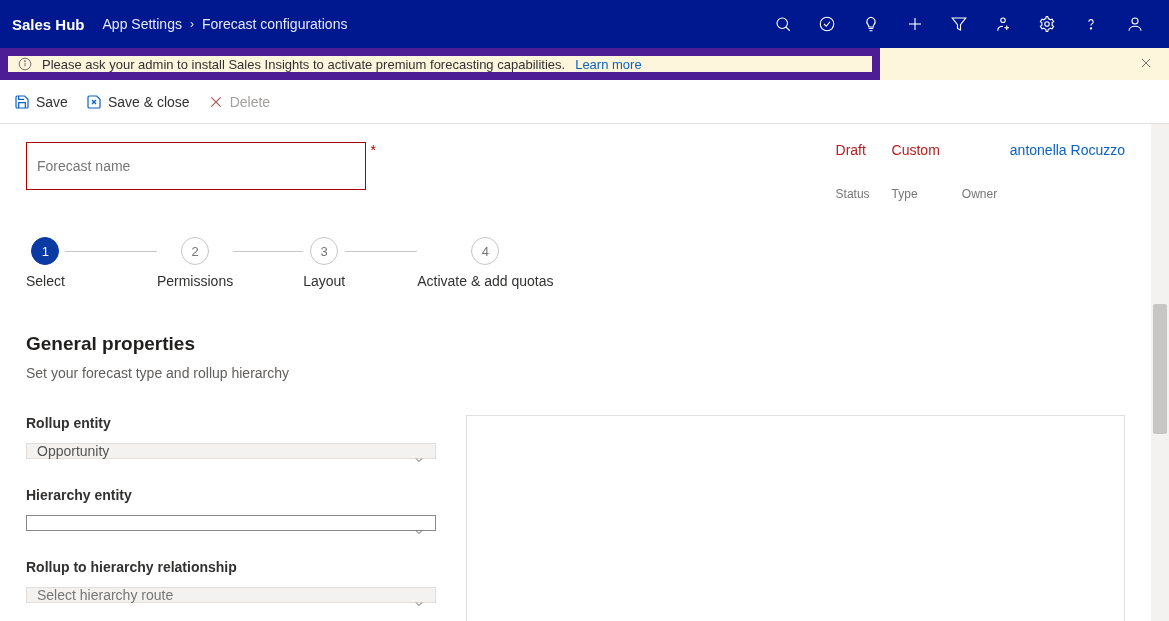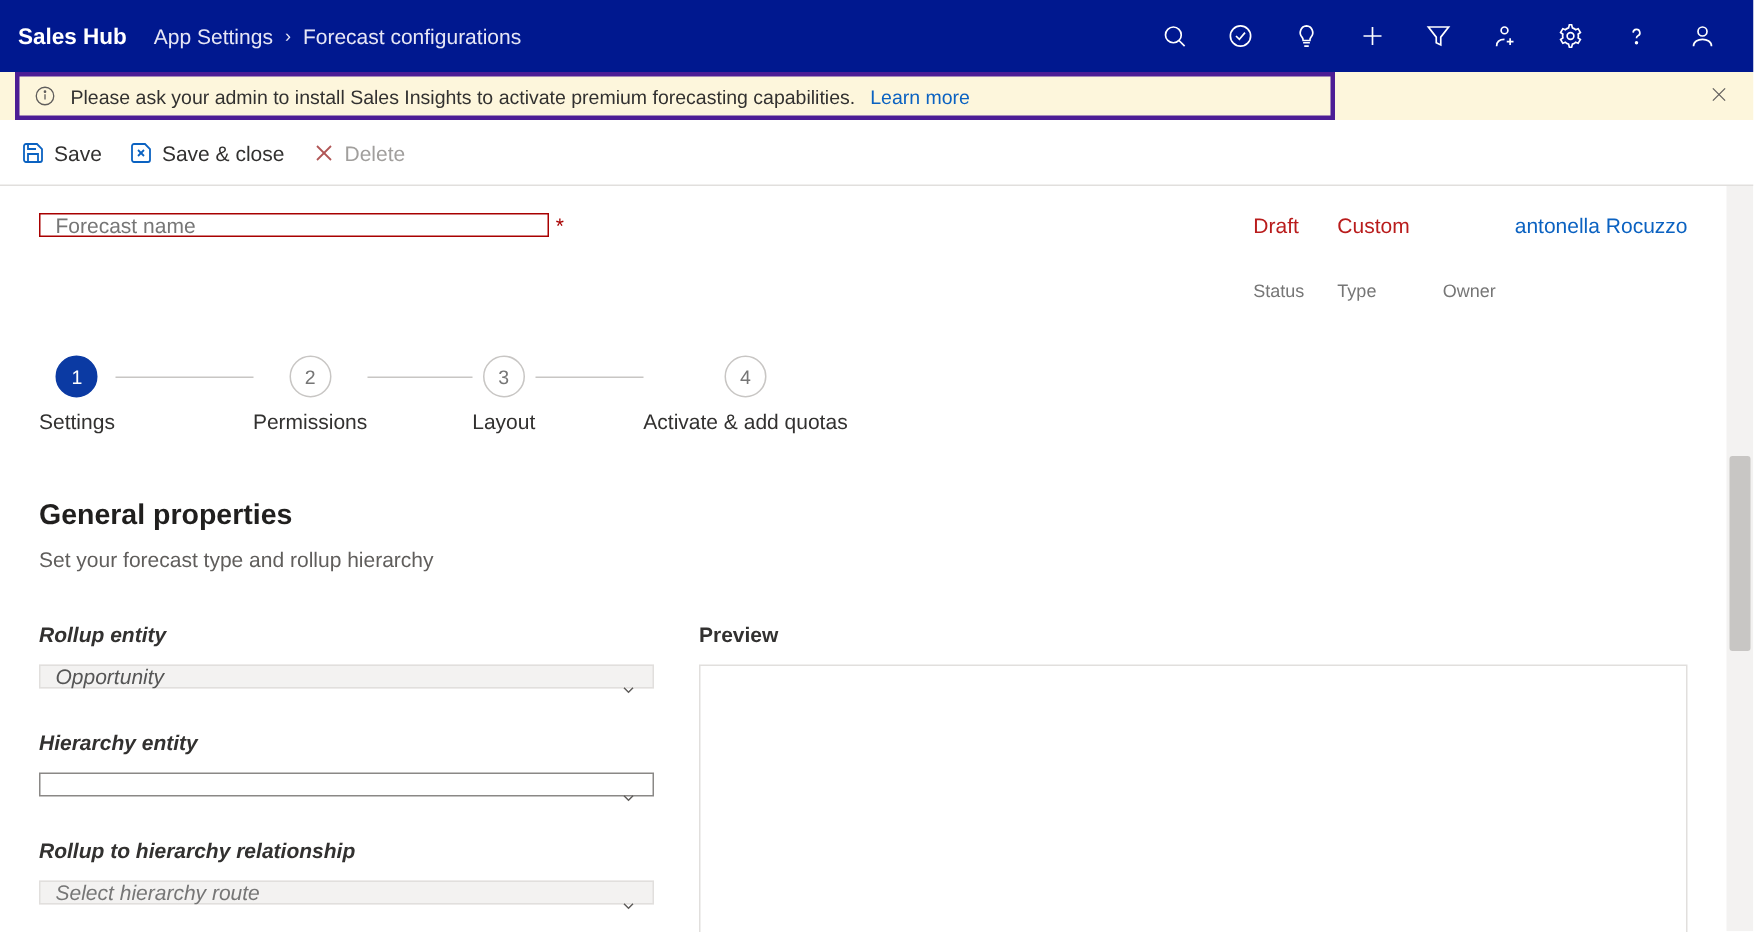--- a/index.html
+++ b/index.html
@@ -9,21 +9,21 @@
 .topnav { background: #00188f; height: 48px; display: flex; align-items: center; padding: 0 12px; color: #fff; }
 .topnav .brand { font-size: 15px; font-weight: 600; margin-right: 18px; }
 .topnav .crumb { font-size: 14px; color: #e6e6f5; display: flex; align-items: center; gap: 8px; }
 .crumb .chev { font-size: 12px; }
 .topnav .spacer { flex: 1; }
 .topnav .icon-btn { width: 44px; height: 48px; display: flex; align-items: center; justify-content: center; color: #fff; cursor: pointer; }
 .topnav svg { width: 18px; height: 18px; fill: none; stroke: #fff; stroke-width: 1.5; }
 
 
 .notice-wrap { background: #fdf6dc; height: 32px; display: flex; align-items: center; position: relative; }
-.notice { border: 3px solid #4c1d95; display: flex; align-items: center; height: 32px; padding: 0 10px; margin-left: 10px; width: 880px; gap: 10px; }
+.notice { border: 8px solid #4c1d95; display: flex; align-items: center; height: 32px; padding: 0 10px; width: 880px; gap: 10px; }
 .notice svg.info { width: 14px; height: 14px; stroke: #605e5c; fill: none; stroke-width: 1.5; }
 .notice .text { font-size: 13px; color: #323130; }
 .notice a { color: #0b62c1; text-decoration: none; font-size: 13px; cursor: pointer; }
 .notice-close { position: absolute; right: 14px; top: 8px; width: 16px; height: 16px; color: #605e5c; cursor: pointer; }
 .notice-close svg { width: 14px; height: 14px; stroke: #605e5c; stroke-width: 1.5; }
 
 
 .cmdbar { height: 44px; border-bottom: 1px solid #e1dfdd; display: flex; align-items: center; padding: 0 14px; gap: 18px; }
 .cmd { display: flex; align-items: center; gap: 6px; font-size: 14px; color: #323130; cursor: pointer; }
 .cmd svg { width: 16px; height: 16px; }
@@ -32,21 +32,21 @@
 
 
 .content { position: relative; height: calc(621px - 48px - 32px - 44px); overflow: hidden; }
 .scroller { position: absolute; left: 0; top: 0; right: 18px; bottom: 0; overflow-y: auto; padding: 18px 26px; }
 .scrollbar { position: absolute; right: 0; top: 0; width: 18px; bottom: 0; background: #f3f2f1; }
 .scroll-thumb { position: absolute; right: 2px; top: 180px; width: 14px; height: 130px; background: #c8c6c4; border-radius: 2px; }
 
 
 .headerrow { display: flex; align-items: flex-start; }
 .name-field { position: relative; }
-.name-input { width: 340px; height: 16px; border: 1px solid #a80000; padding: 0 10px; font-size: 14px; }
+.name-input { width: 340px; height: 48px; border: 1px solid #a80000; padding: 0 10px; font-size: 14px; }
 .name-input::placeholder { color: #767676; }
 .req { color: #a80000; position: absolute; right: -10px; top: 0; font-size: 14px; }
 .headerrow .flex { flex: 1; }
 .meta { display: flex; gap: 22px; }
 .meta .col { display: flex; flex-direction: column; gap: 4px; text-align: left; }
 .meta .val { font-size: 14px; color: #b91c1c; }
 .meta .lbl { font-size: 12px; color: #767676; margin-top: 25px; }
 .meta .owner { color: #0b62c1; margin-left: 48px; }
 
 
@@ -60,21 +60,21 @@
 
 
 .section { margin-top: 44px; }
 .section h2 { font-size: 19px; font-weight: 600; color: #201f1e; }
 .section .sub { font-size: 14px; color: #605e5c; margin-top: 10px; }
 
 .panes { display: flex; gap: 30px; margin-top: 34px; }
 .pane-left { width: 410px; }
 .pane-right { flex: 1; }
 
-.field { margin-bottom: 28px; font-style: italic; }
+.field { margin-bottom: 28px; }
 .field .fl { font-size: 14px; font-weight: 600; color: #323130; margin-bottom: 12px; }
 .field .dd { height: 16px; border: 1px solid #8a8886; display: flex; align-items: center; padding: 0 10px; font-size: 14px; color: #323130; position: relative; background: #fff; }
 .field .dd.disabled { background: #f3f2f1; border-color: #e1dfdd; color: #555; }
 .field .dd .ph { color: #767676; }
 .field .dd .chev { position: absolute; right: 10px; top: 9px; }
 .field .dd .chev svg { width: 12px; height: 12px; stroke: #605e5c; stroke-width: 2; fill: none; }
 
 .preview-box { border: 1px solid #e1dfdd; height: 280px; display: flex; align-items: center; justify-content: center; }
 .preview-lbl { font-size: 14px; font-weight: 600; color: #323130; margin-bottom: 12px; }
 </style>
@@ -208,21 +208,21 @@
         <div class="col">
           <div class="val owner">antonella Rocuzzo</div>
           <div class="lbl">Owner</div>
         </div>
       </div>
     </div>
 
     <div class="stepper">
       <div class="step active">
         <div class="circle">1</div>
-        <div class="lbl">Settings</div>
+        <div class="lbl">Select</div>
       </div>
       <div class="step-line sl1"></div>
       <div class="step">
         <div class="circle">2</div>
         <div class="lbl">Permissions</div>
       </div>
       <div class="step-line sl2"></div>
       <div class="step">
         <div class="circle">3</div>
         <div class="lbl">Layout</div>
@@ -262,21 +262,20 @@
             <div class="fl">Rollup to hierarchy relationship</div>
             <div class="dd disabled">
               <span class="ph">Select hierarchy route</span>
               <span class="chev"><svg viewBox="0 0 24 24">
                     <polyline points="6,9 12,15 18,9"></polyline>
                   </svg></span>
             </div>
           </div>
         </div>
         <div class="pane-right">
-          <div class="preview-lbl">Preview</div>
           <div class="preview-box">
             
           </div>
         </div>
       </div>
     </div>
 
   </div>
   <div class="scrollbar">
     <div class="scroll-thumb"></div>

